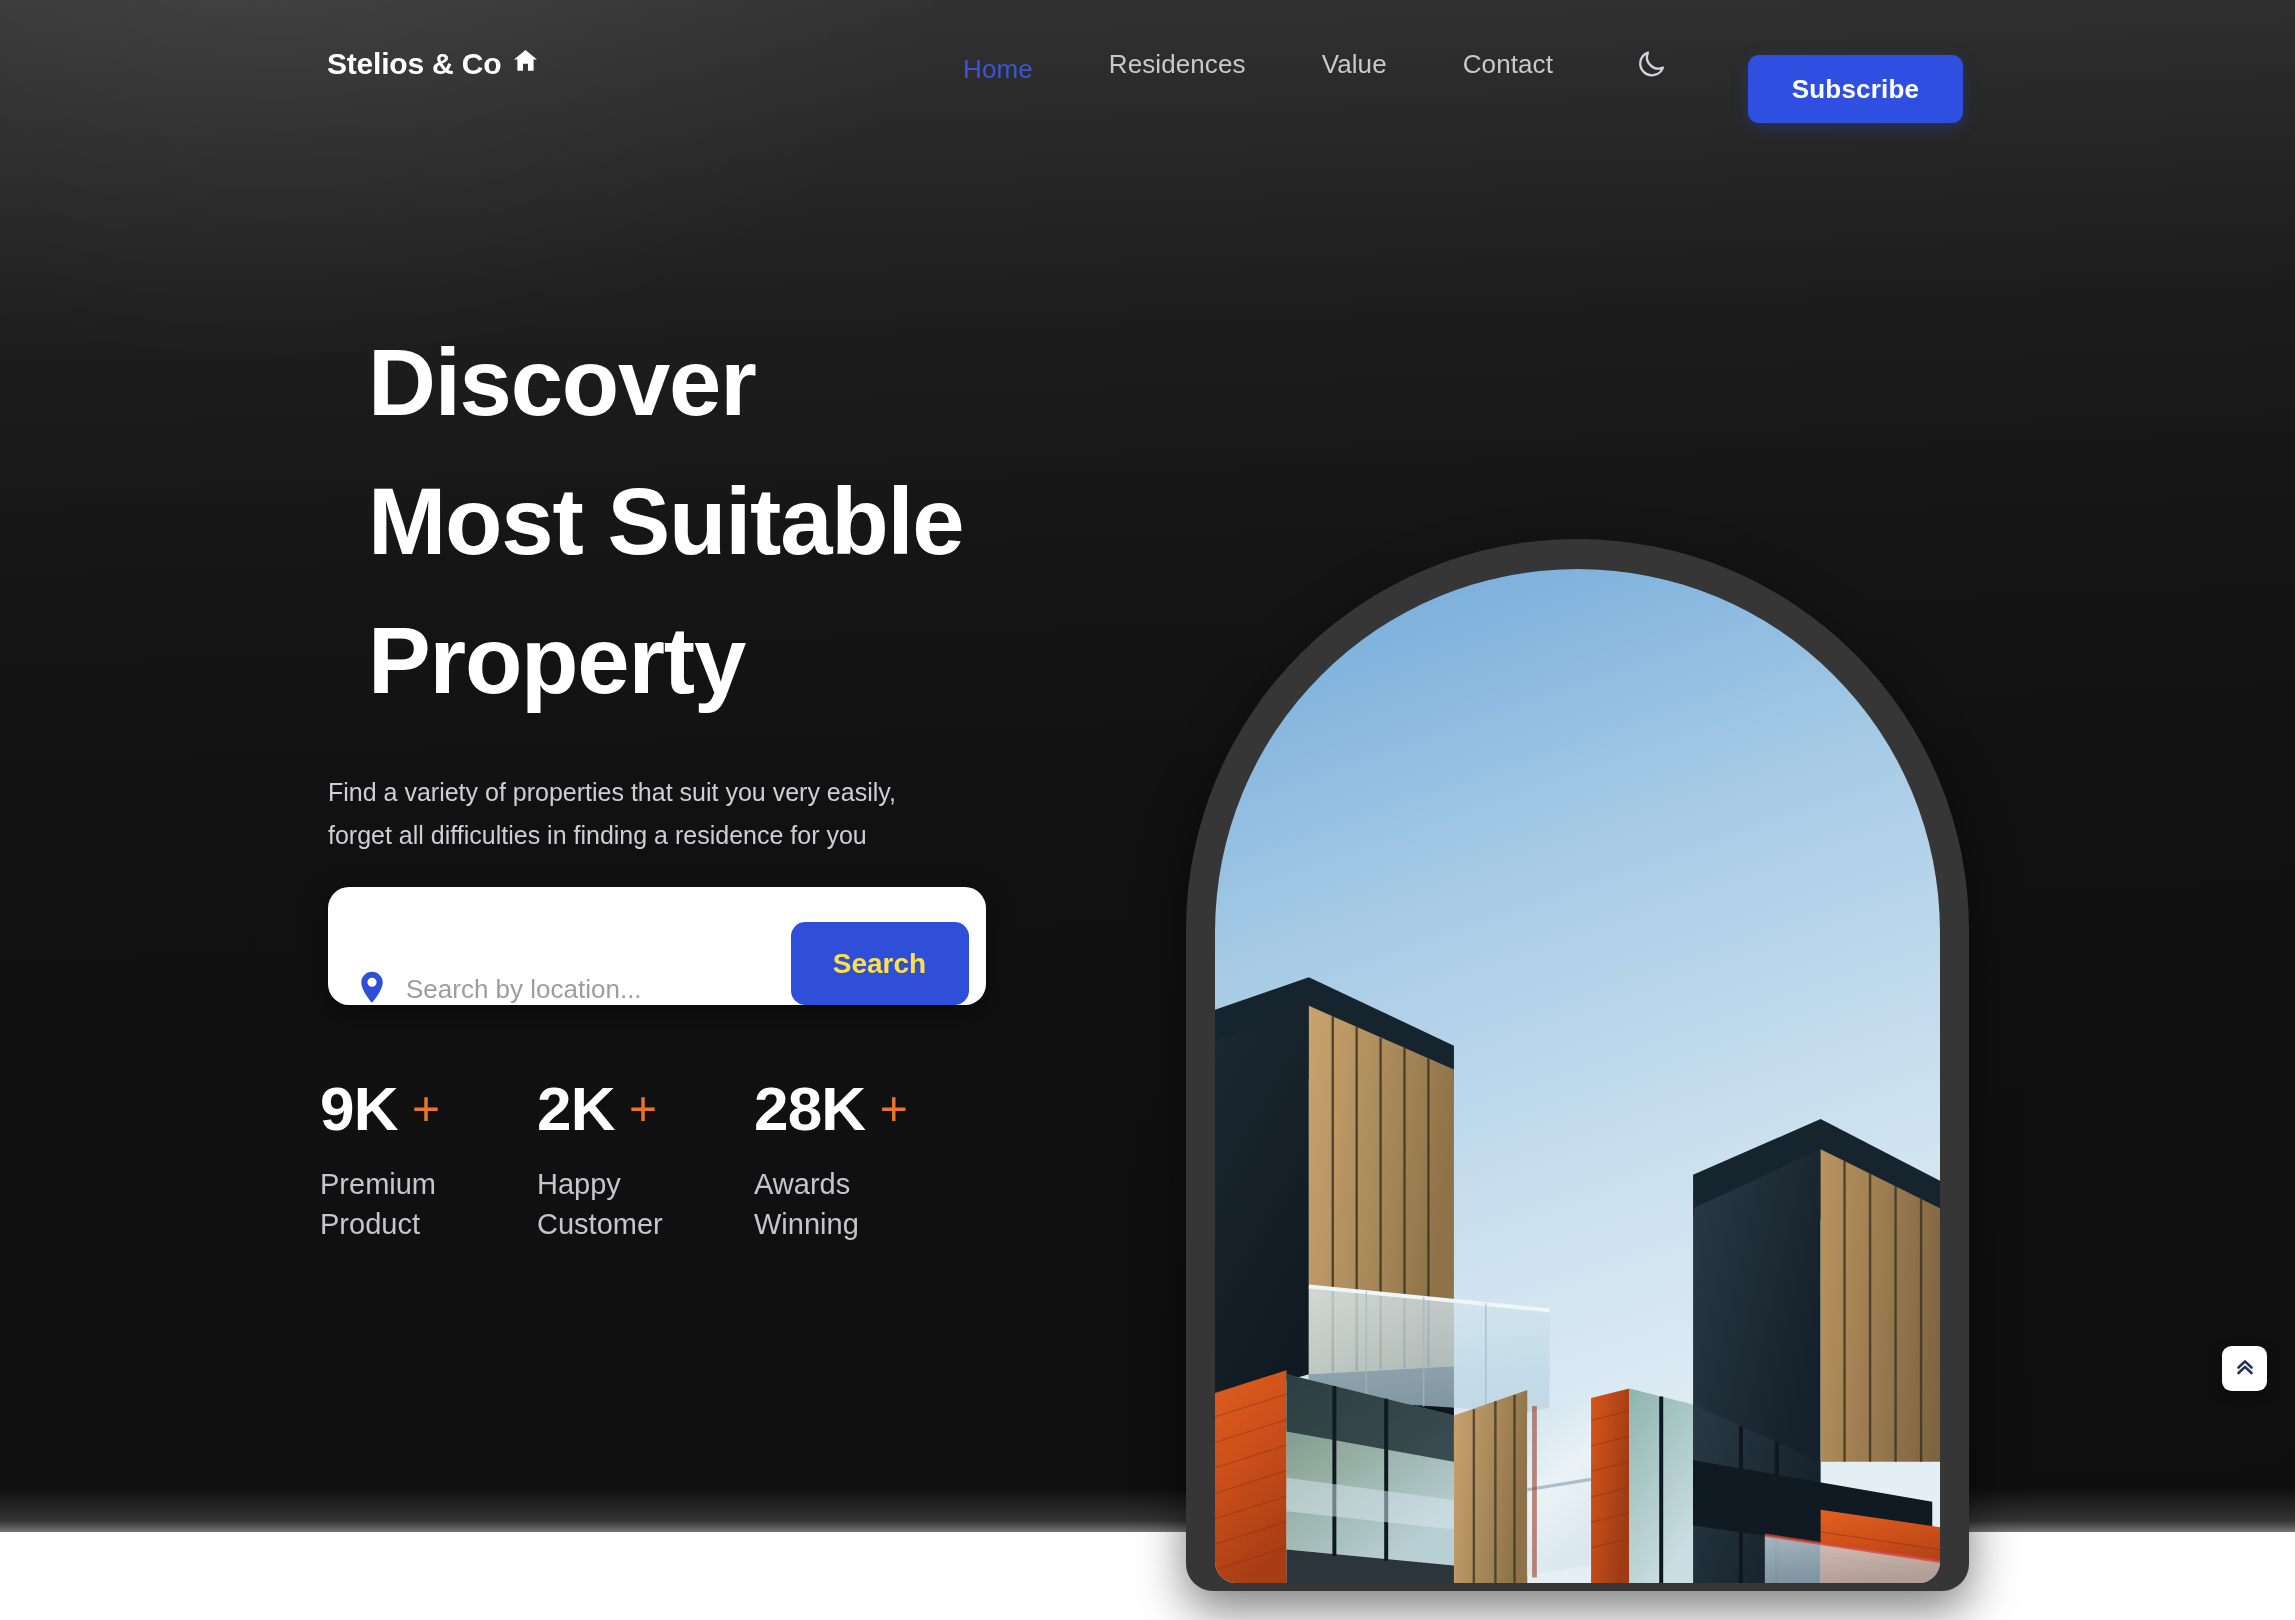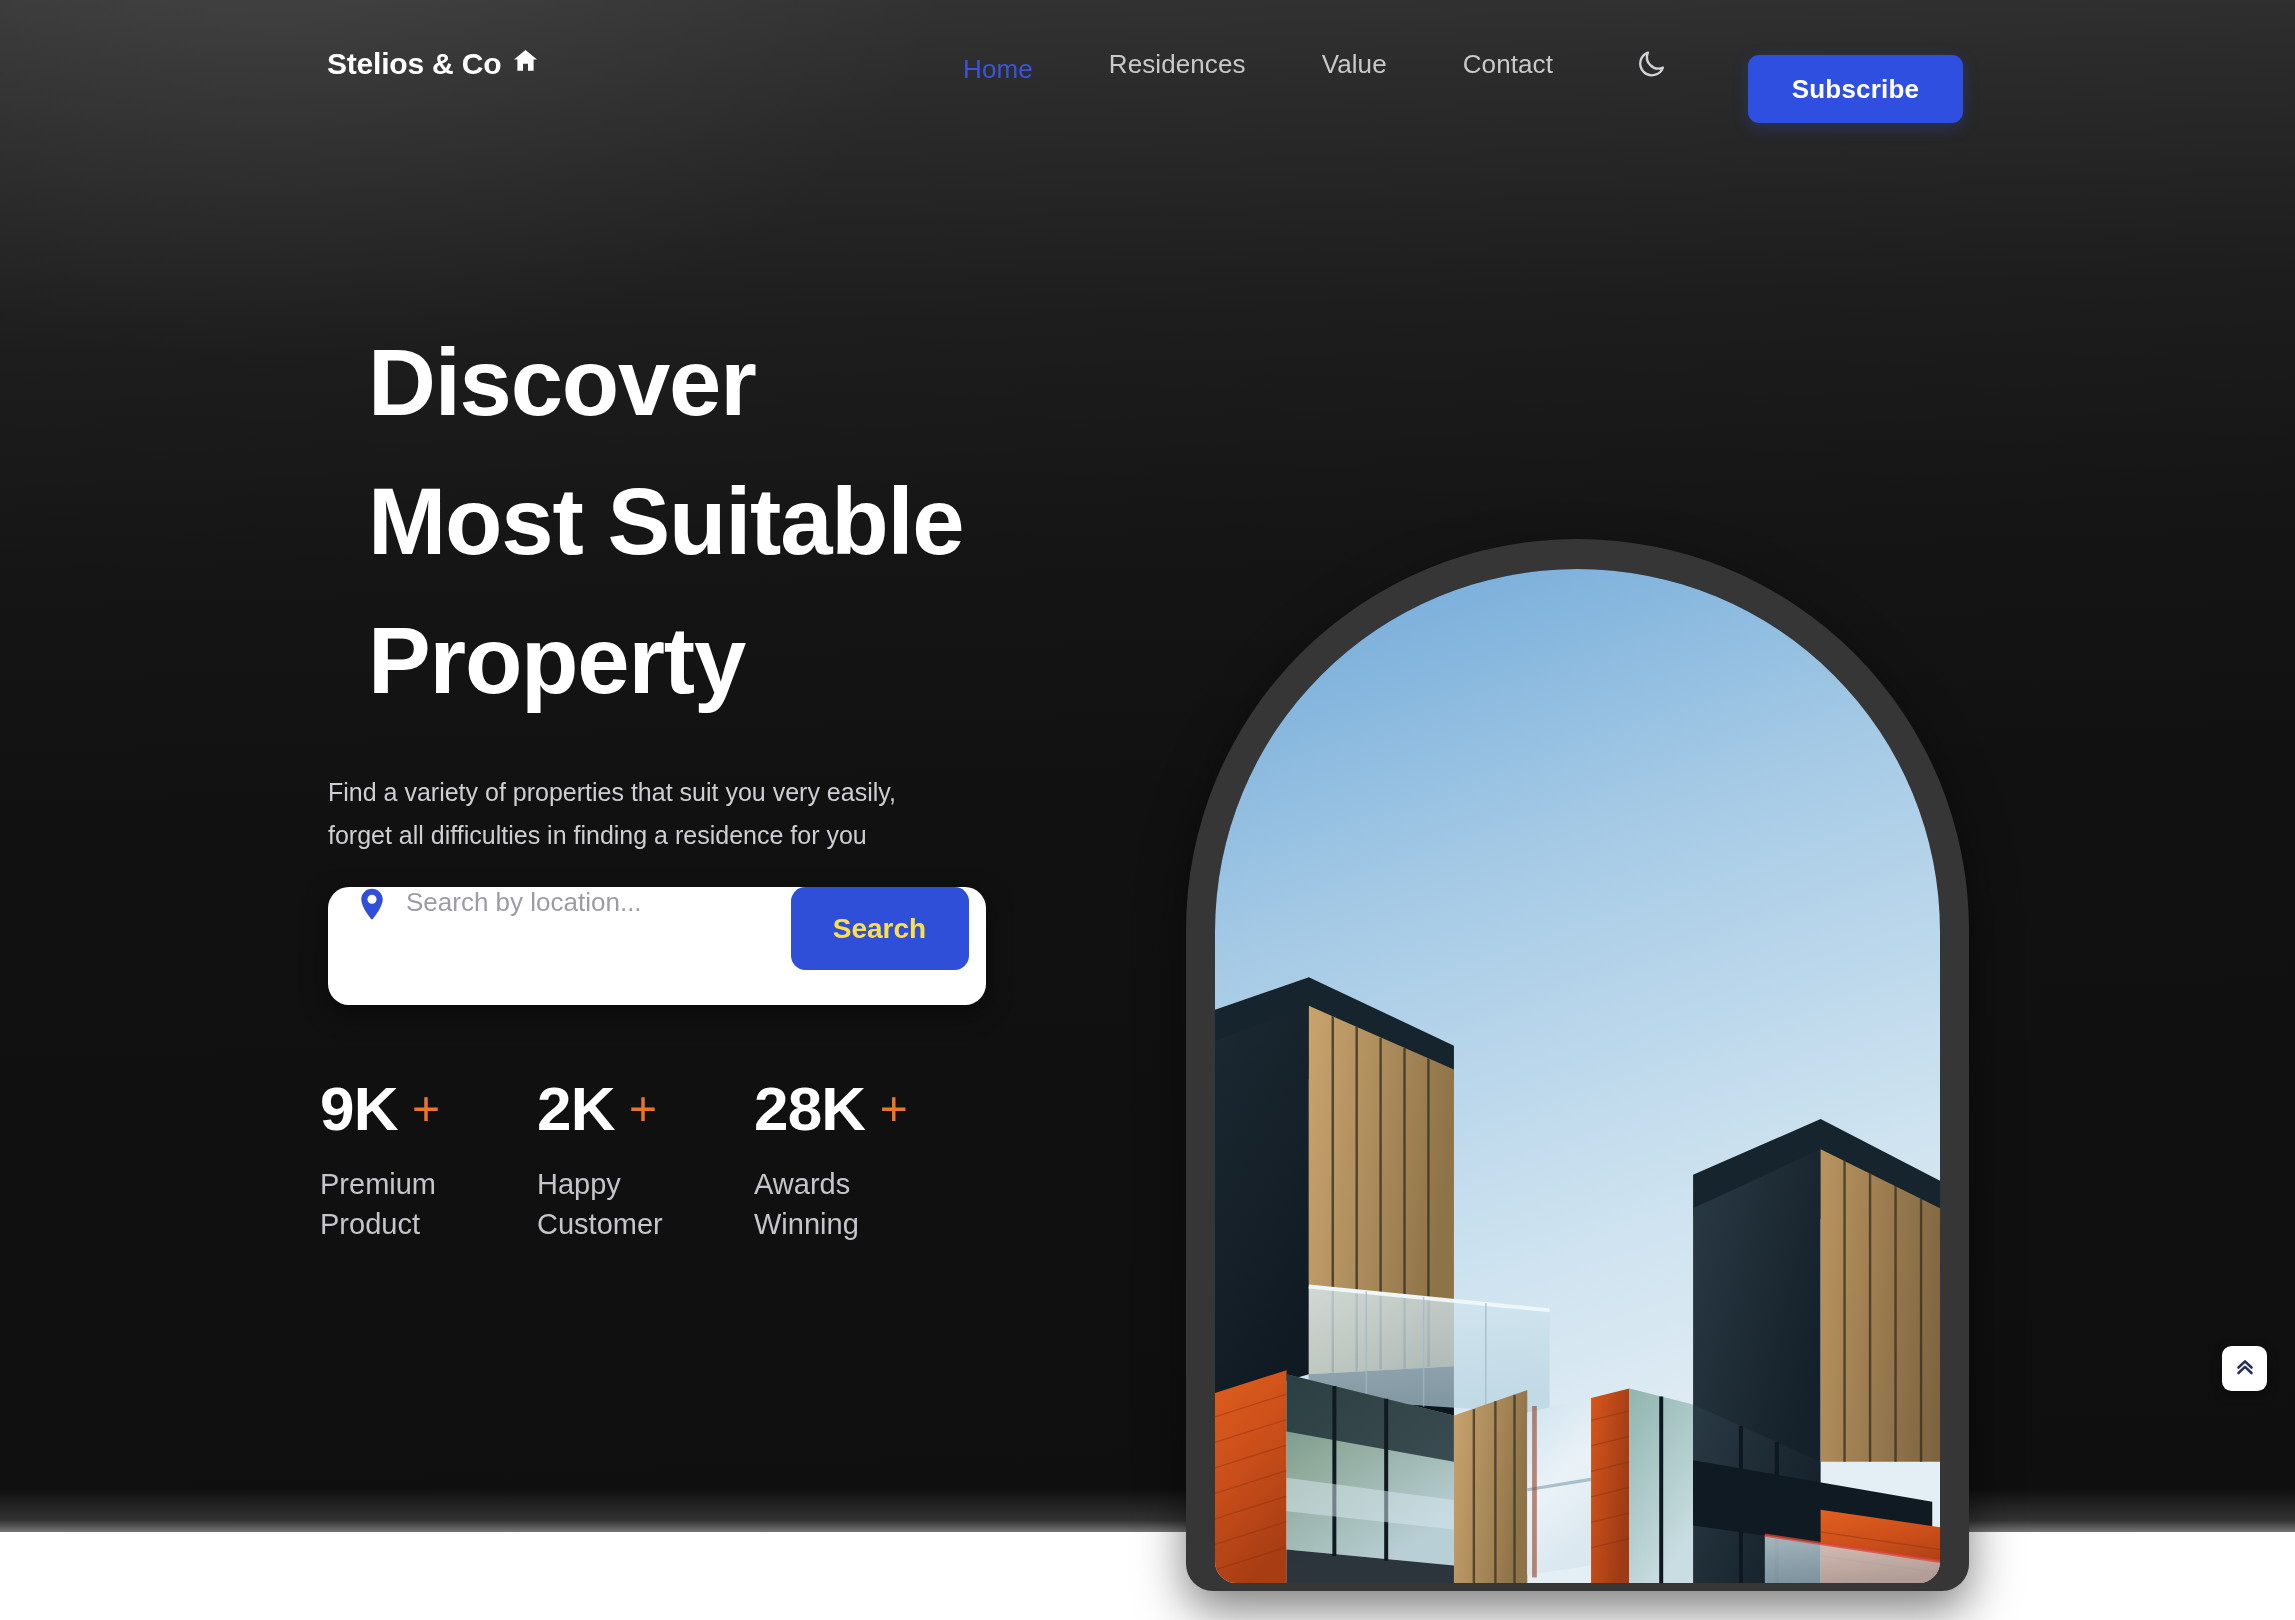--- a/index.html
+++ b/index.html
@@ -89,21 +89,21 @@
     max-width:702px;
   }
   #subcopy .sc { display:block; }
 
   
   #search-bar {
     position:absolute; left:328px; top:887px;
     width:658px; height:118px;
     background:#ffffff;
     border-radius:21px;
-    display:flex; align-items:flex-start;
+    display:flex; align-items:flex-end;
     padding:0 17.5px 0 29px;
     box-shadow:0 8px 27px rgba(0,0,0,0.45);
     z-index:20;
   }
   #pin-icon { flex:0 0 auto; display:flex; align-items:center; margin-right:11px; }
   #search-input {
     flex:1 1 auto; min-width:0;
     border:none; outline:none; background:transparent;
     font-family:"Liberation Sans", sans-serif;
     font-size:26px; color:#3c3c42;

